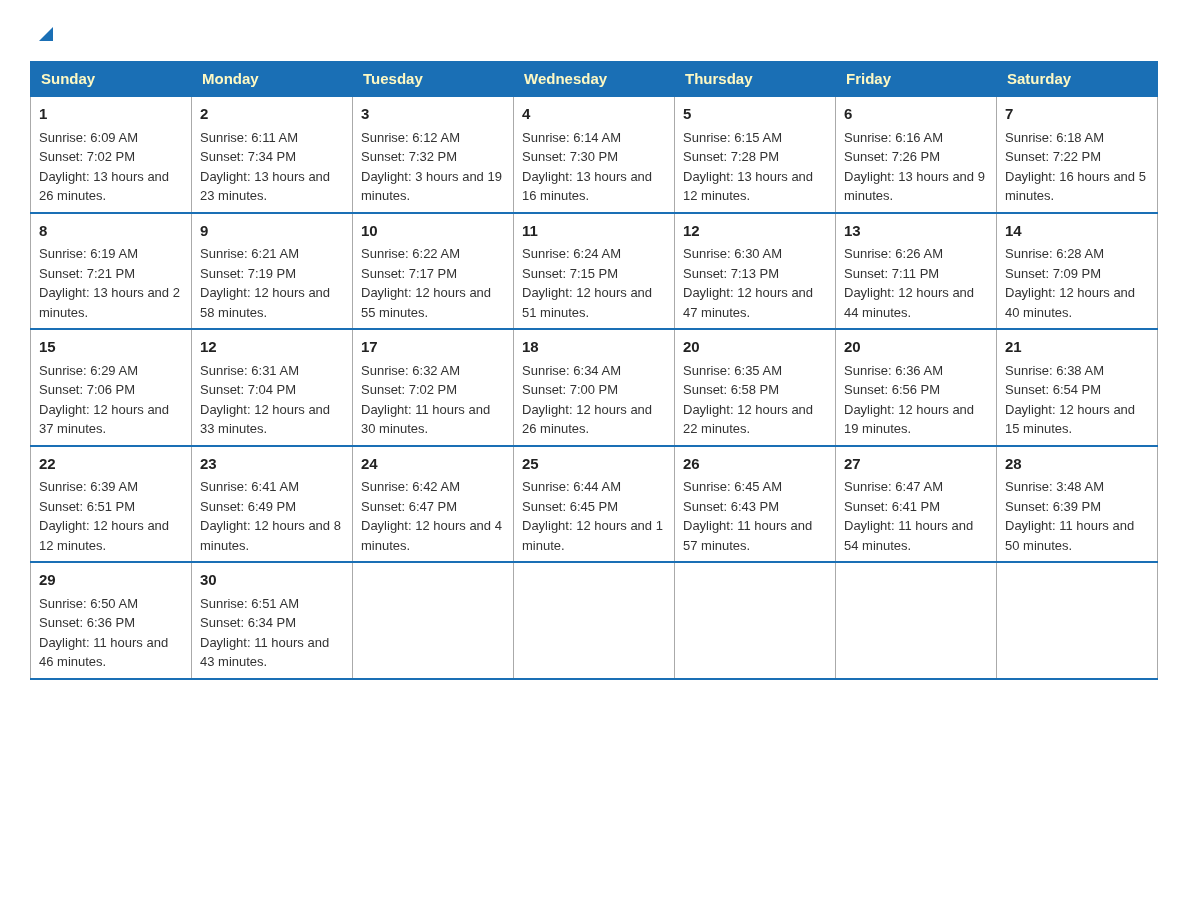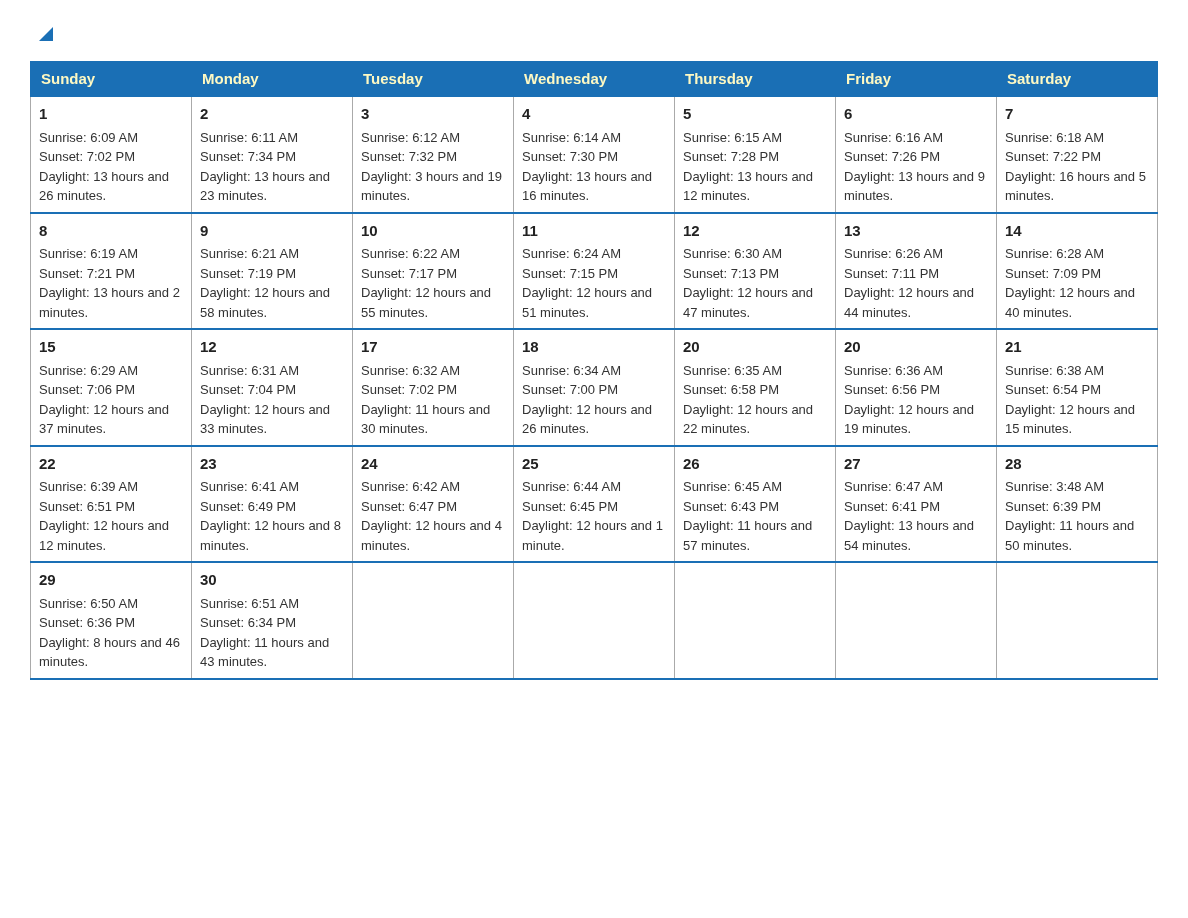--- a/index.html
+++ b/index.html
@@ -200,29 +200,29 @@
         <td>
           <div class="cell-content"><span class="day-number">24</span><span>Sunrise: 6:42 AM</span><br><span>Sunset: 6:47 PM</span><br><span>Daylight: 12 hours and 4 minutes.</span></div>
         </td>
         <td>
           <div class="cell-content"><span class="day-number">25</span><span>Sunrise: 6:44 AM</span><br><span>Sunset: 6:45 PM</span><br><span>Daylight: 12 hours and 1 minute.</span></div>
         </td>
         <td>
           <div class="cell-content"><span class="day-number">26</span><span>Sunrise: 6:45 AM</span><br><span>Sunset: 6:43 PM</span><br><span>Daylight: 11 hours and 57 minutes.</span></div>
         </td>
         <td>
-          <div class="cell-content"><span class="day-number">27</span><span>Sunrise: 6:47 AM</span><br><span>Sunset: 6:41 PM</span><br><span>Daylight: 13 hours and 54 minutes.</span></div>
+          <div class="cell-content"><span class="day-number">27</span><span>Sunrise: 6:47 AM</span><br><span>Sunset: 6:41 PM</span><br><span>Daylight: 11 hours and 54 minutes.</span></div>
         </td>
         <td>
           <div class="cell-content"><span class="day-number">28</span><span>Sunrise: 3:48 AM</span><br><span>Sunset: 6:39 PM</span><br><span>Daylight: 11 hours and 50 minutes.</span></div>
         </td>
       </tr>
       <tr>
         <td>
-          <div class="cell-content"><span class="day-number">29</span><span>Sunrise: 6:50 AM</span><br><span>Sunset: 6:36 PM</span><br><span>Daylight: 8 hours and 46 minutes.</span></div>
+          <div class="cell-content"><span class="day-number">29</span><span>Sunrise: 6:50 AM</span><br><span>Sunset: 6:36 PM</span><br><span>Daylight: 11 hours and 46 minutes.</span></div>
         </td>
         <td>
           <div class="cell-content"><span class="day-number">30</span><span>Sunrise: 6:51 AM</span><br><span>Sunset: 6:34 PM</span><br><span>Daylight: 11 hours and 43 minutes.</span></div>
         </td>
         <td class="empty-cell"></td>
         <td class="empty-cell"></td>
         <td class="empty-cell"></td>
         <td class="empty-cell"></td>
         <td class="empty-cell"></td>
       </tr>

